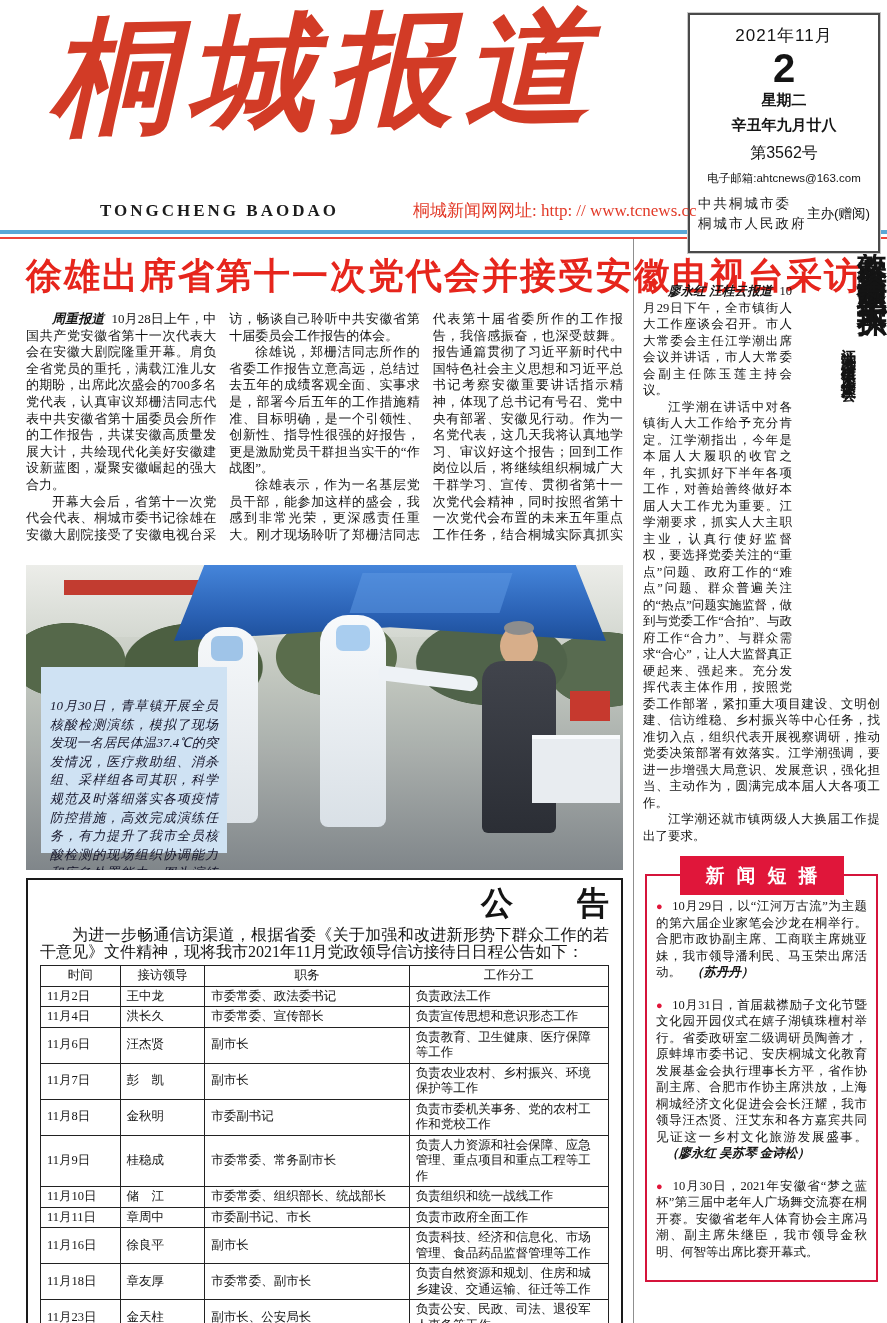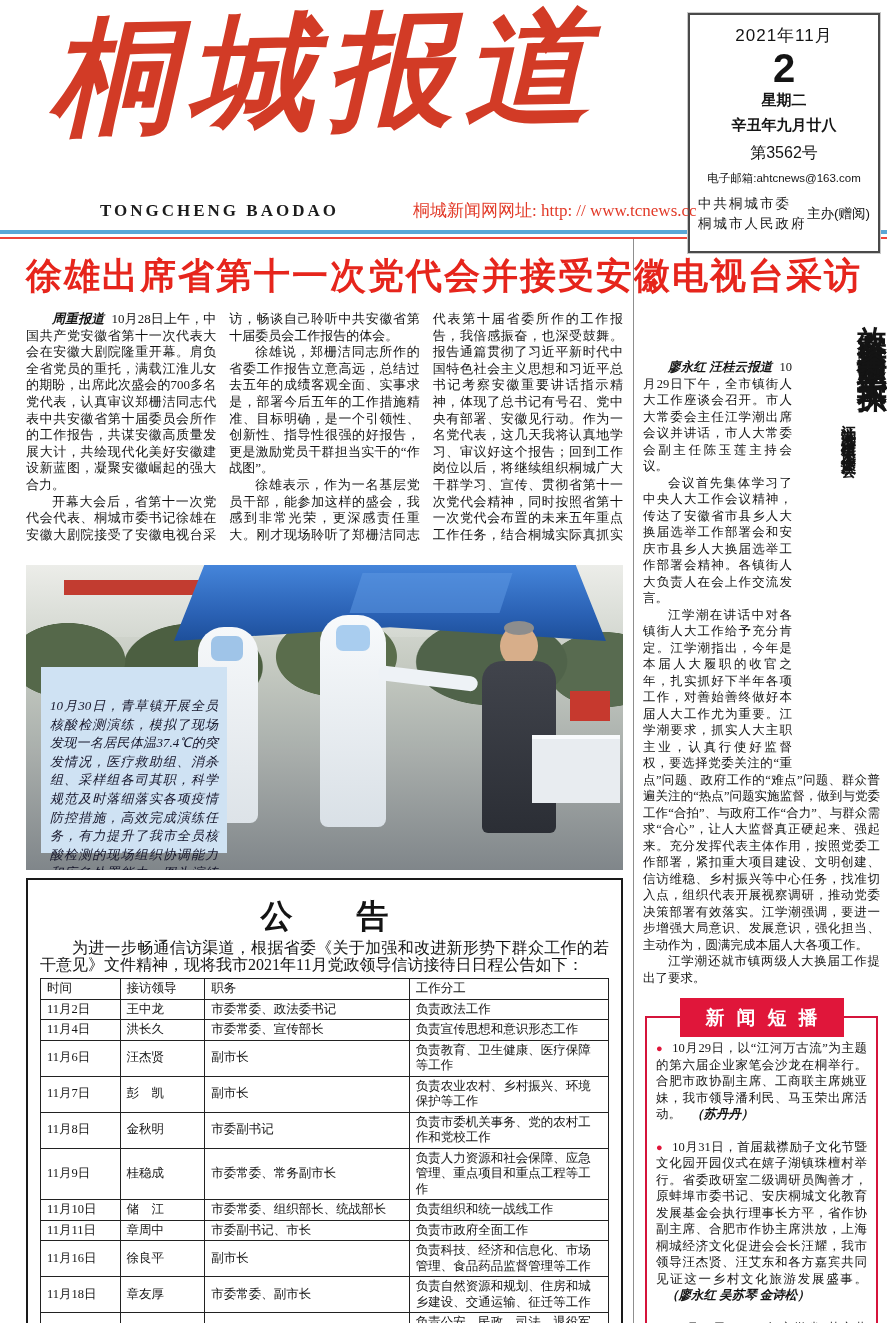--- a/index.html
+++ b/index.html
@@ -97,29 +97,29 @@
   .ph-box-red { position:absolute; left:544px; top:126px; width:40px; height:30px; background:#c6392e; }
   .photo-caption {
     position:absolute; left:3px; top:90px; bottom:5px; width:168px;
     background:#cfe2f3; padding:30px 9px; box-sizing:content-box;
     font-size:13px; line-height:18.6px; font-style:italic; text-align:justify; color:#15152a; margin:12px;
   }
   .photo-credit { margin-left:12px; font-weight:bold; }
 
   
   .announcement { margin-top:8px; border:2px solid #1a1a1a; padding:3px 12px 5px; }
-  .ann-title { text-align:center; font-size:32px; line-height:38px; font-weight:bold; margin:14px 0 4px; }
+  .ann-title { text-align:right; font-size:32px; line-height:38px; font-weight:bold; margin:1px 0 4px; }
   .ann-intro { font-size:16px; line-height:17px; text-indent:2em; margin:0 0 5px; text-align:justify; }
   .ann-table { width:100%; border-collapse:collapse; font-size:12.5px; table-layout:fixed; }
   .ann-table th, .ann-table td { border:1px solid #222; padding:2px 6px; line-height:15.5px; }
-  .ann-table th { font-weight:normal; text-align:left; }
+  .ann-table th { font-weight:normal; text-align:center; }
   .col-date { width:13%; } .col-name { width:14%; } .col-title { width:37%; } .col-duty { width:36%; }
 
   
-  .right-article { margin-top:120px; font-size:12.5px; line-height:16.5px; text-align:justify; }
+  .right-article { margin-top:44px; font-size:12.5px; line-height:16.5px; text-align:justify; }
   .v-head-block { float:right; width:88px; height:405px; display:flex; flex-direction:row;
     justify-content:flex-end; gap:7px; padding-left:5px; box-sizing:border-box; }
   .v-subtitle { writing-mode:vertical-rl; font-size:15px; letter-spacing:2.5px; font-weight:600;
     padding-top:54px; }
   .v-headline { writing-mode:vertical-rl; font-size:30px; font-weight:bold; letter-spacing:-4px; }
 
   
   .briefs { position:relative; border:2px solid #d5143b; margin:30px 2px 0 2px; padding:18px 9px 4px; }
   .briefs-header {
     position:absolute; top:-20px; left:50%; transform:translateX(-50%);
@@ -299,21 +299,20 @@
     <div class="right-col">
       <article class="right-article">
         <div class="v-head-block">
           <div class="v-subtitle">江学潮出席全市镇街人大工作座谈会</div>
           <div class="v-headline">抓实人大主职主业 依法提升监督实效</div>
         </div>
         <div>
 
             <p class="para"><i class="byline">廖永红 汪桂云报道</i><span>10月29日下午，全市镇街人大工作座谈会召开。市人大常委会主任江学潮出席会议并讲话，市人大常委会副主任陈玉莲主持会议。</span></p>
 
-            <p class="para"><span>会议首先集体学习了中央人大工作会议精神，传达了安徽省市县乡人大换届选举工作部署会和安庆市县乡人大换届选举工作部署会精神。各镇街人大负责人在会上作交流发言。</span></p>
 
             <p class="para"><span>江学潮在讲话中对各镇街人大工作给予充分肯定。江学潮指出，今年是本届人大履职的收官之年，扎实抓好下半年各项工作，对善始善终做好本届人大工作尤为重要。江学潮要求，抓实人大主职主业，认真行使好监督权，要选择党委关注的“重点”问题、政府工作的“难点”问题、群众普遍关注的“热点”问题实施监督，做到与党委工作“合拍”、与政府工作“合力”、与群众需求“合心”，让人大监督真正硬起来、强起来。充分发挥代表主体作用，按照党委工作部署，紧扣重大项目建设、文明创建、信访维稳、乡村振兴等中心任务，找准切入点，组织代表开展视察调研，推动党委决策部署有效落实。江学潮强调，要进一步增强大局意识、发展意识，强化担当、主动作为，圆满完成本届人大各项工作。</span></p>
 
             <p class="para"><span>江学潮还就市镇两级人大换届工作提出了要求。</span></p>
           </div>
       </article>
 
       <section class="briefs">
         <div class="briefs-header">新闻短播</div>
         <div>

